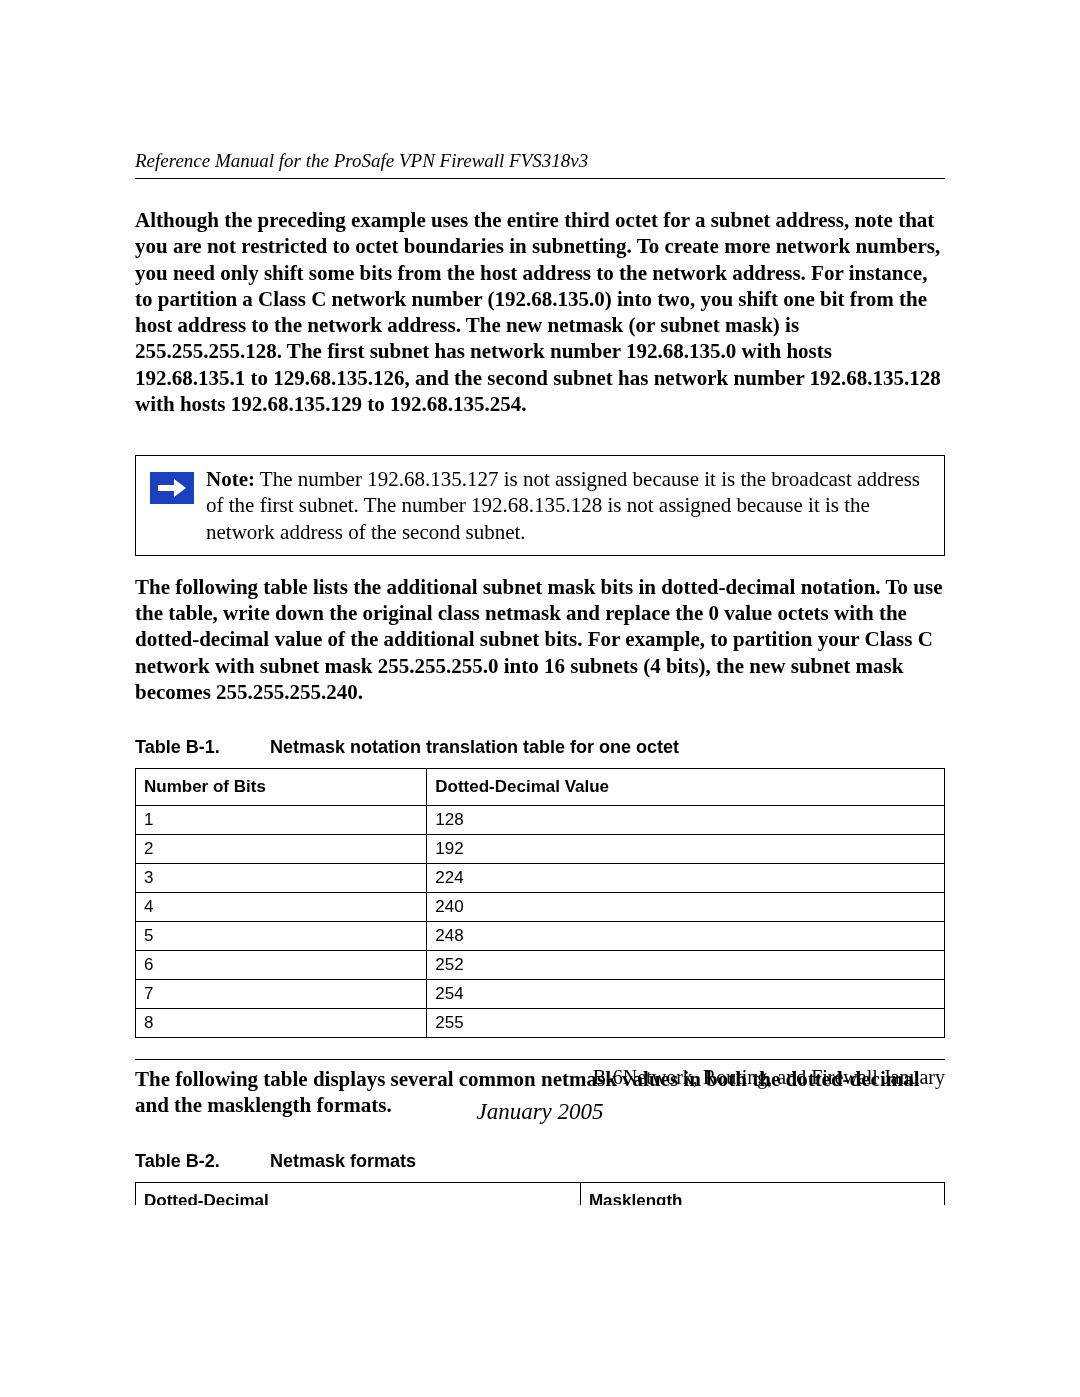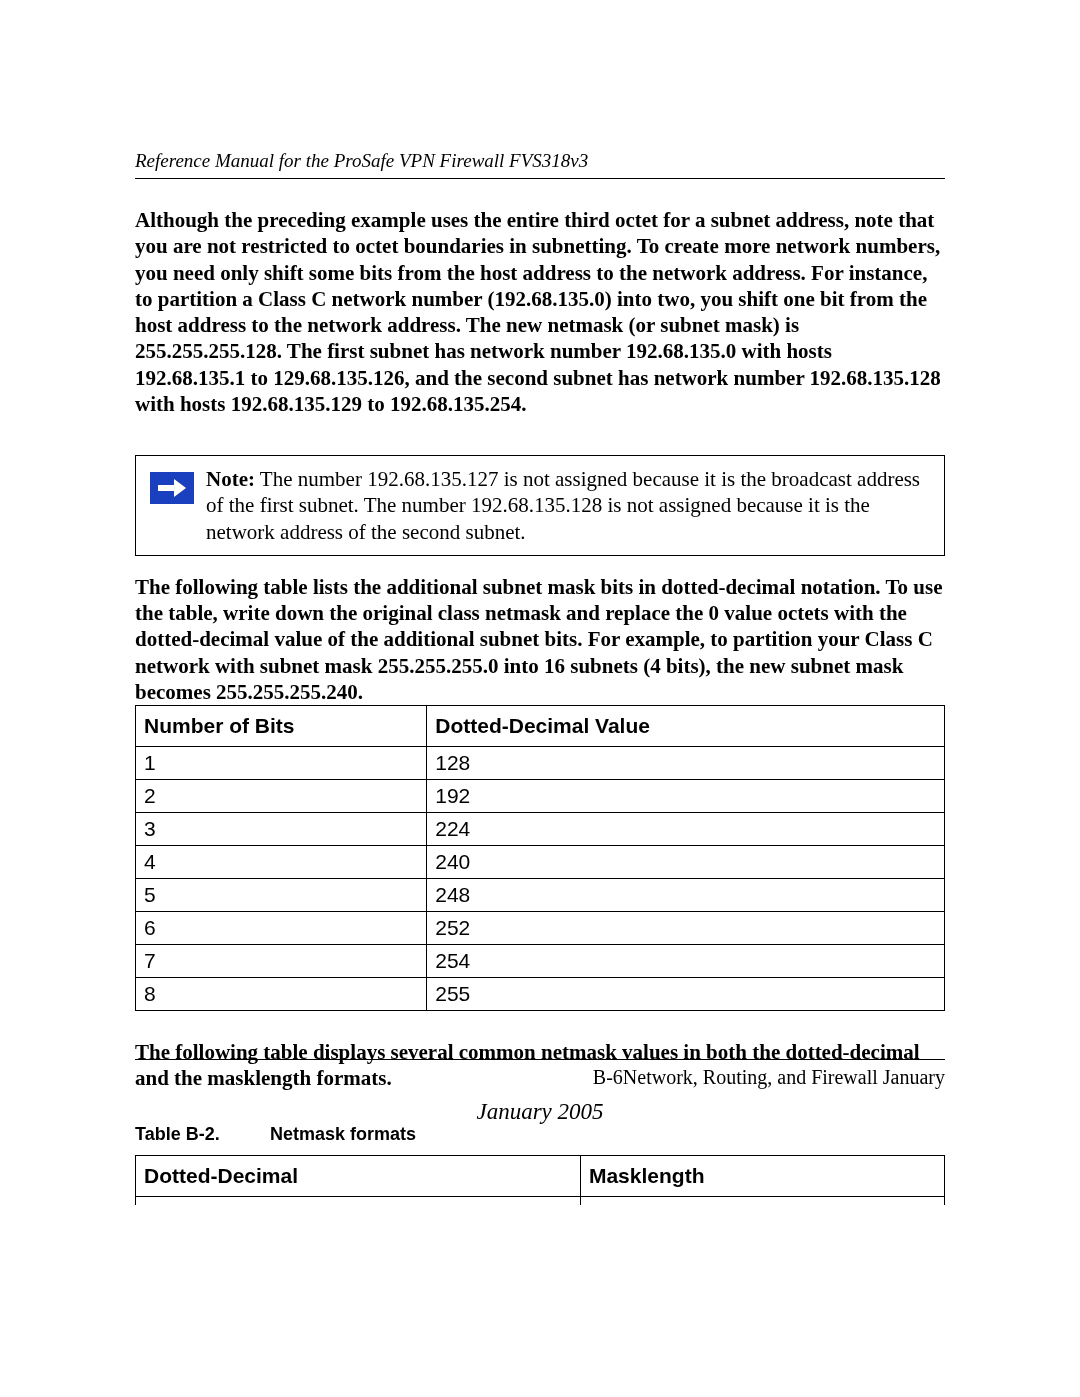--- a/index.html
+++ b/index.html
@@ -82,21 +82,21 @@
     font-weight: bold;
     font-size: 18px;
     margin-top: 32px;
     margin-bottom: 10px;
   }
   .table-caption .tlabel { display:inline-block; width: 130px; }
   table.data {
     width: 100%;
     border-collapse: collapse;
     font-family: Arial, Helvetica, sans-serif;
-    font-size: 21px;
+    font-size: 17px;
   }
   table.data th, table.data td {
     border: 1px solid #000;
     text-align: left;
     padding: 4px 8px;
   }
   table.data th {
     font-weight: bold;
     padding-top: 8px;
     padding-bottom: 8px;
@@ -134,20 +134,24 @@
     <div class="note-icon-wrap">
       <div class="note-icon"></div>
     </div>
     <div class="note-text">
       <span class="bold">Note:</span><span> The number 192.68.135.127 is not assigned because it is the broadcast address of the first subnet. The number 192.68.135.128 is not assigned because it is the network address of the second subnet.</span>
     </div>
   </div>
 
   <div class="body-text" style="margin-top:18px;">The following table lists the additional subnet mask bits in dotted-decimal notation. To use the table, write down the original class netmask and replace the 0 value octets with the dotted-decimal value of the additional subnet bits. For example, to partition your Class C network with subnet mask 255.255.255.0 into 16 subnets (4 bits), the new subnet mask becomes 255.255.255.240.</div>
 
+  <div class="table-caption">
+    <span class="tlabel">Table B-1.</span>
+    <span>Netmask notation translation table for one octet</span>
+  </div>
 
   <table class="data">
     <colgroup>
         <col style="width:36%">
         <col style="width:64%">
       </colgroup>
     <thead>
       <tr>
         <th>Number of Bits</th>
         <th>Dotted-Decimal Value</th>

